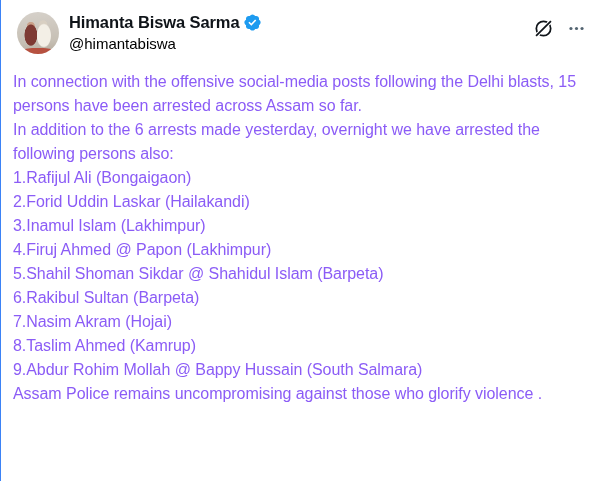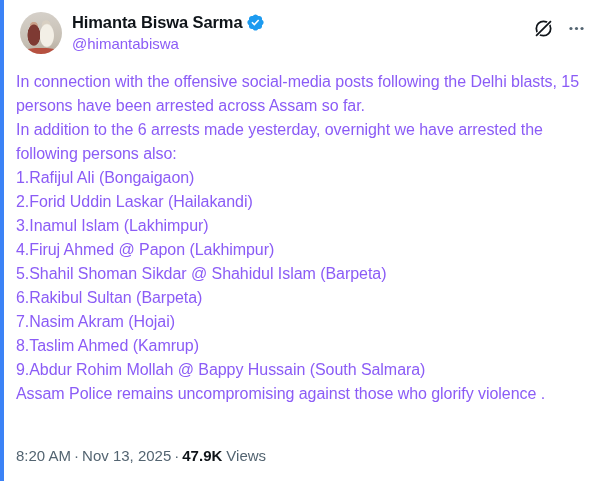--- a/index.html
+++ b/index.html
@@ -1,21 +1,21 @@
 <!DOCTYPE html>
 <html><head>
 <meta charset="utf-8">
 <style>
   * { margin:0; padding:0; box-sizing:border-box; }
   html,body { background:#ffffff; }
   .card {
     position:relative;
     width:600px; height:481px;
     background:#ffffff;
-    border-left:4px solid #3b82f6;
+    border-left:1px solid #3b82f6;
     font-family:"Liberation Sans", sans-serif;
     overflow:hidden;
   }
   .header { position:absolute; left:16px; top:11px; right:12px; height:46px; }
   .avatar {
     position:absolute; left:0; top:1px;
     width:42px; height:42px; border-radius:50%;
     background:
       radial-gradient(ellipse 24% 40% at 33% 55%, #7e3a33 0 60%, rgba(126,58,51,0) 66%),
       radial-gradient(ellipse 27% 44% at 64% 56%, #f3efe6 0 58%, rgba(243,239,230,0) 66%),
@@ -24,21 +24,21 @@
       radial-gradient(ellipse 70% 16% at 50% 96%, #b65140 0 60%, rgba(182,81,64,0) 72%),
       linear-gradient(175deg, #d6d1ca 0%, #c6bfb4 70%, #b3a89a 100%);
   }
   .id-block { position:absolute; left:52px; top:1px; }
   .name-row { display:flex; align-items:center; height:21px; }
   .name {
     font-size:16.5px; font-weight:700; color:#0f1419;
     letter-spacing:-0.1px; white-space:nowrap;
   }
   .verified { width:19px; height:19px; margin-left:3px; flex:0 0 auto; }
-  .handle { font-size:15px; color:#8b5cf6; margin-top:2px; }
+  .handle { font-size:15px; color:#000000; margin-top:2px; }
   .header-actions {
     position:absolute; right:2px; top:7px;
     display:flex; align-items:center; gap:13px;
   }
   .grok-btn, .more-btn { display:block; cursor:pointer; background:none; border:none; padding:0; }
   .grok-btn svg { width:21px; height:21px; display:block; }
   .more-btn svg { width:19px; height:19px; display:block; }
   .body-text {
     position:absolute; left:12px; top:70px; width:578px;
     font-size:16px; line-height:24px; color:#8b5cf6;
@@ -95,17 +95,14 @@
 2.Forid Uddin Laskar (Hailakandi)
 3.Inamul Islam (Lakhimpur)
 4.Firuj Ahmed @ Papon (Lakhimpur)
 5.Shahil Shoman Sikdar @ Shahidul Islam (Barpeta)
 6.Rakibul Sultan (Barpeta)
 7.Nasim Akram (Hojai)
 8.Taslim Ahmed (Kamrup)
 9.Abdur Rohim Mollah @ Bappy Hussain (South Salmara)
 Assam Police remains uncompromising against those who glorify violence .</div>
 
-  <div class="meta">
-    <span>8:20 AM</span><span class="sep">·</span><span>Nov 13, 2025</span><span class="sep">·</span><span class="views-count">47.9K</span><span class="views-label">Views</span>
-  </div>
 
 </div>
 
 </body></html>

